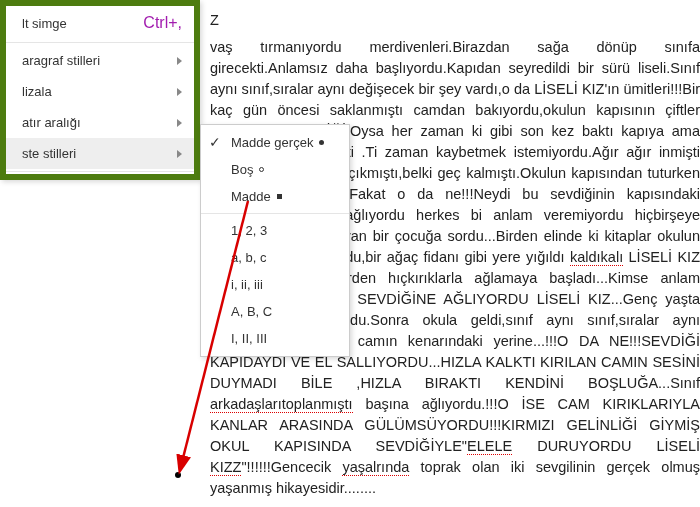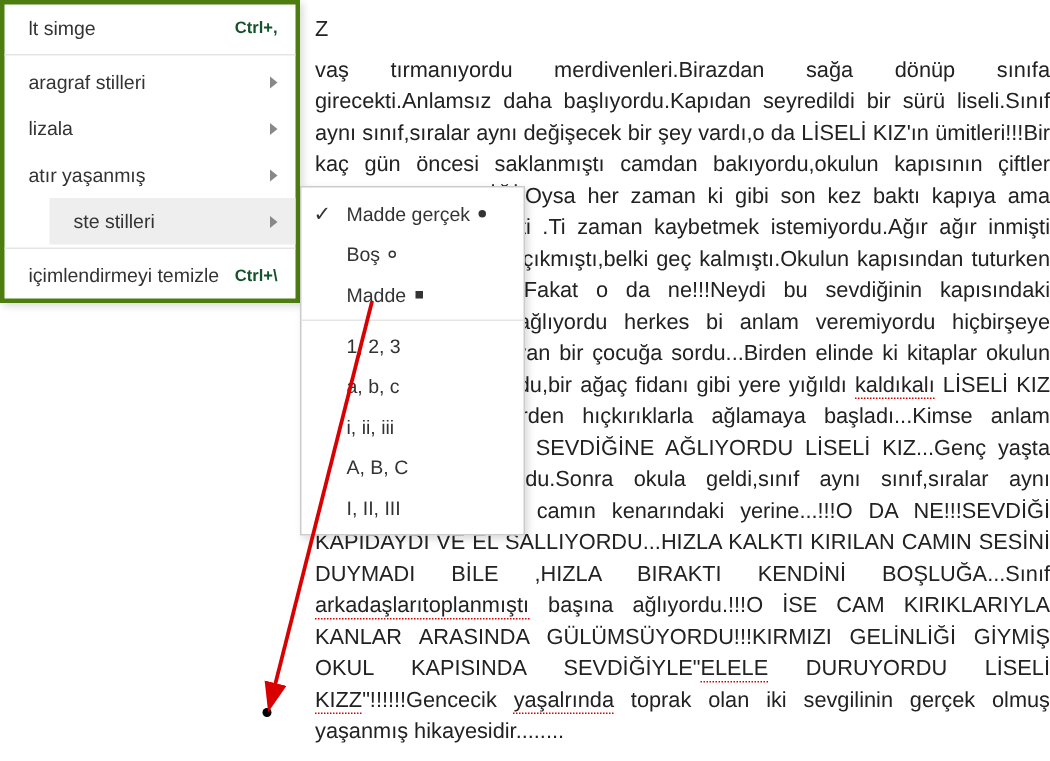--- a/index.html
+++ b/index.html
@@ -12,39 +12,39 @@
     height: 507px;
     overflow: hidden;
     position: relative;
   }
   .menu-panel {
     position: absolute;
     left: 0;
     top: 0;
     width: 200px;
     background: #fff;
-    border: 3px solid #4d7c0f;
+    border: 6px solid #4d7c0f;
     box-shadow: 2px 2px 5px rgba(0,0,0,0.15);
     z-index: 10;
   }
   .menu-item {
     display: flex;
     justify-content: space-between;
     align-items: center;
     padding: 8px 12px 8px 16px;
     cursor: default;
     color: #333;
     font-size: 13px;
   }
-  .menu-item.highlighted { background: #eee; margin-left: 30px; }
+  .menu-item.highlighted { background: #eee; }
   .menu-sep {
     border-top: 1px solid #e5e5e5;
     margin: 2px 0;
   }
-  .shortcut { color: #14532d; font-size: 11px; font-weight: bold; }
+  .shortcut { color: #a21caf; font-size: 16px; }
   .submenu-arrow {
     width: 0; height: 0;
     border-top: 4px solid transparent;
     border-bottom: 4px solid transparent;
     border-left: 5px solid #888;
   }
   .submenu-panel {
     position: absolute;
     left: 200px;
     top: 124px;
@@ -146,32 +146,28 @@
     <div class="menu-sep"></div>
     <div class="menu-item">
       <span>aragraf stilleri</span>
       <span class="submenu-arrow"></span>
     </div>
     <div class="menu-item">
       <span>lizala</span>
       <span class="submenu-arrow"></span>
     </div>
     <div class="menu-item">
-      <span>atır yaşanmış</span>
+      <span>atır aralığı</span>
       <span class="submenu-arrow"></span>
     </div>
     <div class="menu-item highlighted">
       <span>ste stilleri</span>
       <span class="submenu-arrow"></span>
     </div>
     <div class="menu-sep"></div>
-    <div class="menu-item">
-      <span>içimlendirmeyi temizle</span>
-      <span class="shortcut">Ctrl+\</span>
-    </div>
   </div>
 
 <div class="submenu-panel" id="submenu">
     <div class="sub-item">
       <span class="check">✓</span>
       <span>Madde gerçek</span>
       <span class="bullet-dot"></span>
     </div>
     <div class="sub-item">
       <span>Boş</span>

